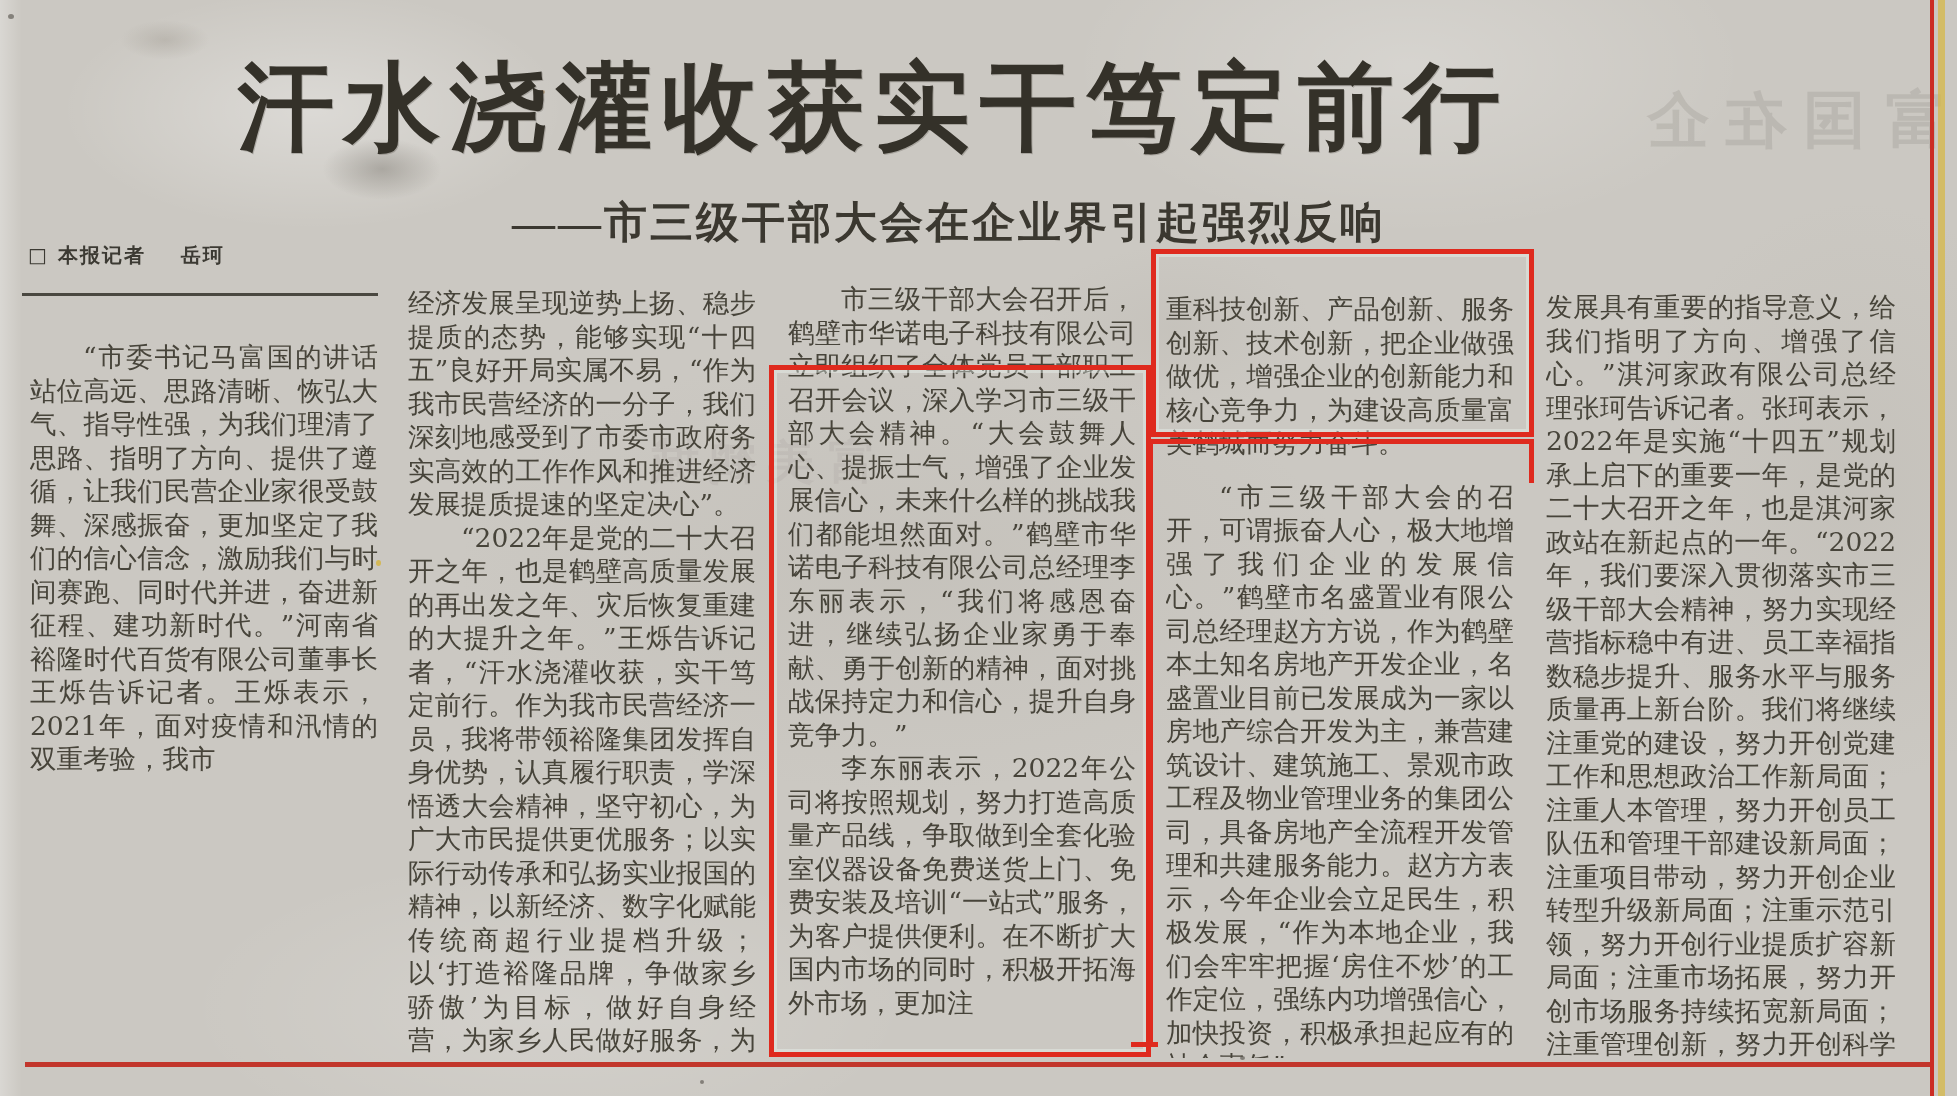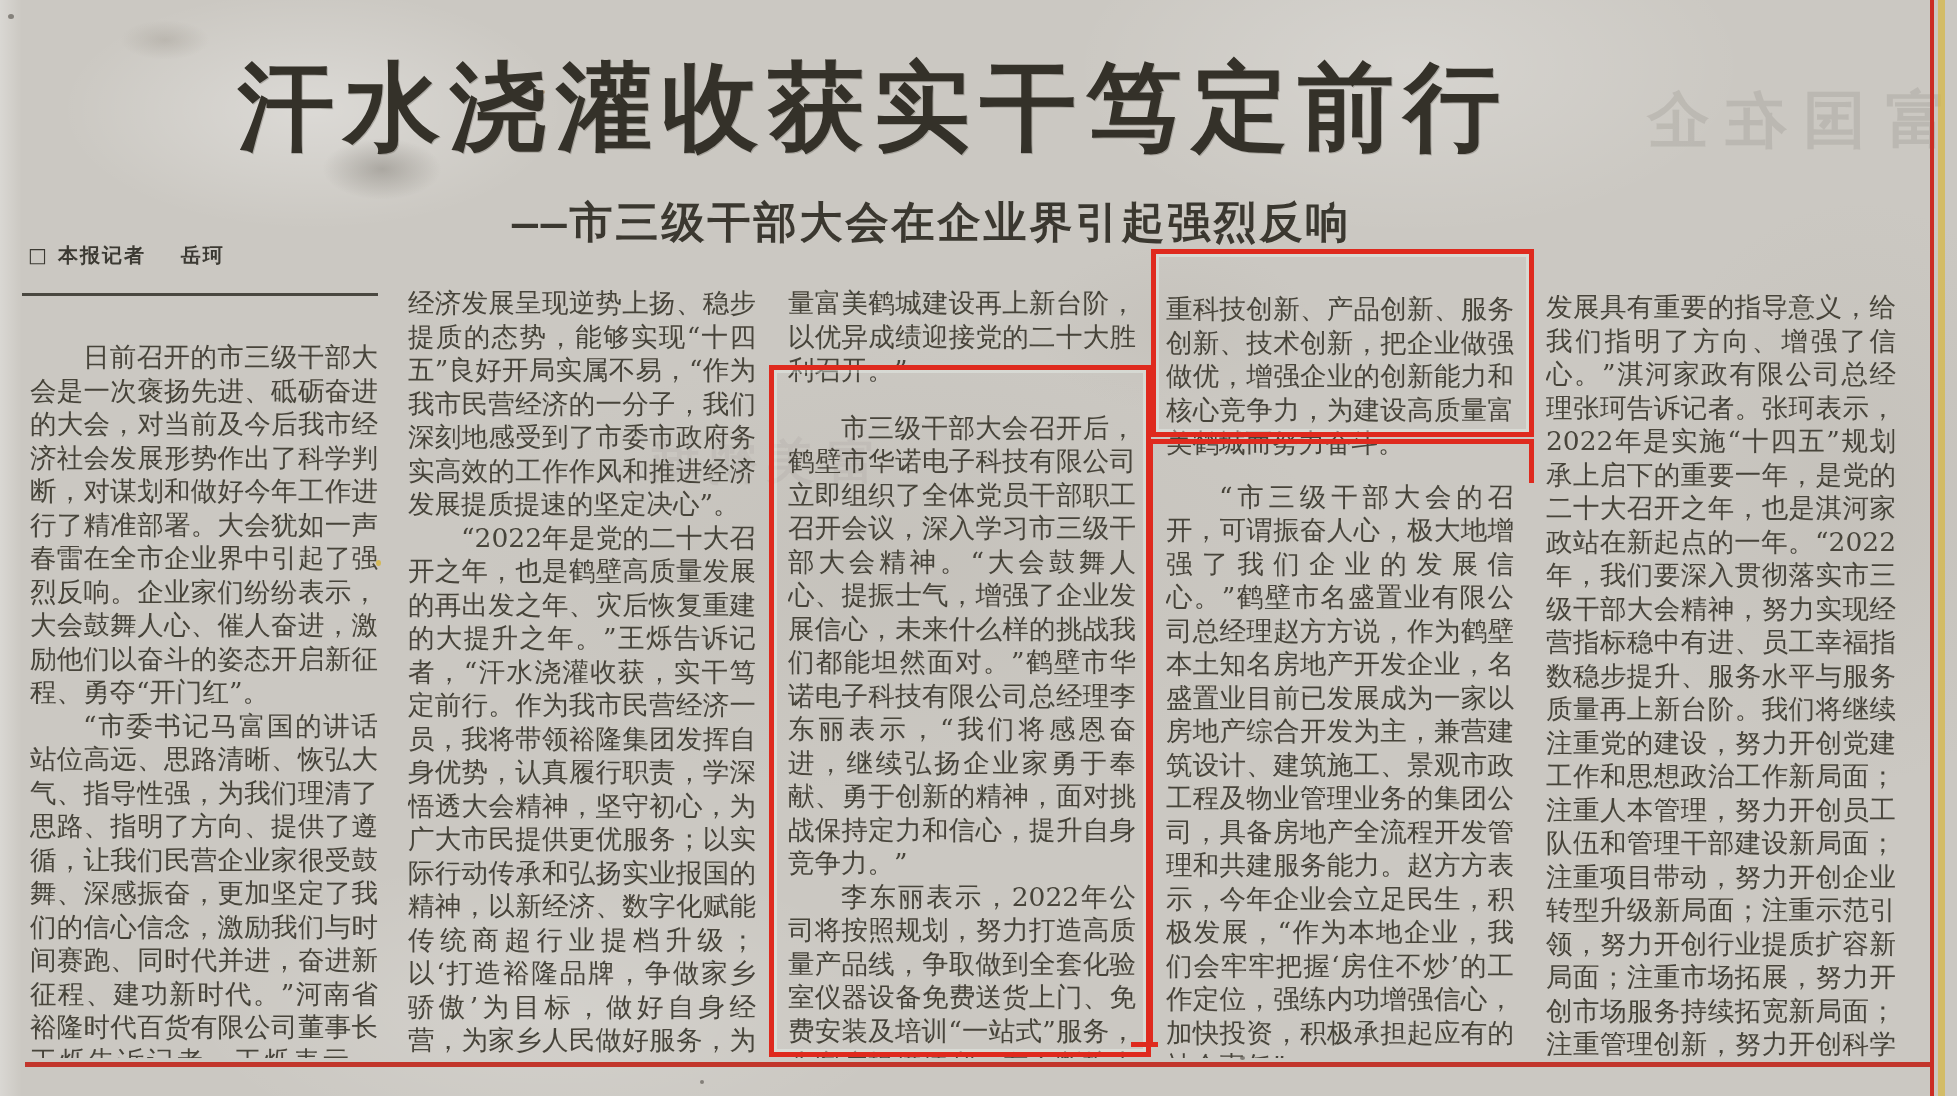--- a/index.html
+++ b/index.html
@@ -18,21 +18,21 @@
   }
   .headline{
     position:absolute;left:238px;top:52px;white-space:nowrap;
     font-family:"DejaVu Serif","Liberation Serif",serif;font-weight:700;
     font-size:96px;line-height:1.15;color:#343129;letter-spacing:10px;
     text-shadow:1px 1px 0 rgba(60,55,48,.25);
   }
   .headline .half+.half{}
   .subheadline{
     position:absolute;left:512px;top:194px;white-space:nowrap;
-    font-family:Liberation Mono, monospace;font-weight:700;
+    font-family:Liberation Serif, serif;font-weight:700;
     font-size:43px;color:#3b3830;letter-spacing:3px;
   }
   .byline{
     position:absolute;left:28px;top:242px;white-space:nowrap;
     font-weight:700;font-size:20px;color:#3c3a33;letter-spacing:2px;
   }
   .byline .author{margin-left:26px;}
   .byline-rule{position:absolute;left:22px;top:293px;width:356px;height:3px;background:#4a4840;}
   .col{
     position:absolute;width:348px;font-size:26.5px;line-height:33.5px;
@@ -104,31 +104,29 @@
   <div class="subheadline">——市三级干部大会在企业界引起强烈反响</div>
 
   <div class="byline">
     <span>□</span>
     <span>本报记者</span>
     <span class="author">岳珂</span>
   </div>
   <div class="byline-rule"></div>
 
   <div class="col" id="col1">
-    <p>日前召开的市三级干部大会是一次褒扬先进、砥砺奋进的大会，对当前及今后我市经济社会发展形势作出了科学判断，对谋划和做好今年工作进行了精准部署。大会犹如一声春雷在全市企业界中引起了强烈反响。企业家们纷纷表示，大会鼓舞人心、催人奋进，激励他们以奋斗的姿态开启新征程、勇夺“开门红”。</p>
     <p>“市委书记马富国的讲话站位高远、思路清晰、恢弘大气、指导性强，为我们理清了思路、指明了方向、提供了遵循，让我们民营企业家很受鼓舞、深感振奋，更加坚定了我们的信心信念，激励我们与时间赛跑、同时代并进，奋进新征程、建功新时代。”河南省裕隆时代百货有限公司董事长王烁告诉记者。王烁表示，2021年，面对疫情和汛情的双重考验，我市</p>
   </div>
 
   <div class="col" id="col2">
     <p class="cont">经济发展呈现逆势上扬、稳步提质的态势，能够实现“十四五”良好开局实属不易，“作为我市民营经济的一分子，我们深刻地感受到了市委市政府务实高效的工作作风和推进经济发展提质提速的坚定决心”。</p>
     <p>“2022年是党的二十大召开之年，也是鹤壁高质量发展的再出发之年、灾后恢复重建的大提升之年。”王烁告诉记者，“汗水浇灌收获，实干笃定前行。作为我市民营经济一员，我将带领裕隆集团发挥自身优势，认真履行职责，学深悟透大会精神，坚守初心，为广大市民提供更优服务；以实际行动传承和弘扬实业报国的精神，以新经济、数字化赋能传统商超行业提档升级；以‘打造裕隆品牌，争做家乡骄傲’为目标，做好自身经营，为家乡人民做好服务，为我市民营经济高质量发展贡献力量，助力高质</p>
   </div>
 
   <div class="col" id="col3">
-    <p class="cont">量富美鹤城建设再上新台阶，以优异成绩迎接党的二十大胜利召开。”</p>
     <p class="boxed-start">市三级干部大会召开后，鹤壁市华诺电子科技有限公司立即组织了全体党员干部职工召开会议，深入学习市三级干部大会精神。“大会鼓舞人心、提振士气，增强了企业发展信心，未来什么样的挑战我们都能坦然面对。”鹤壁市华诺电子科技有限公司总经理李东丽表示，“我们将感恩奋进，继续弘扬企业家勇于奉献、勇于创新的精神，面对挑战保持定力和信心，提升自身竞争力。”</p>
     <p>李东丽表示，2022年公司将按照规划，努力打造高质量产品线，争取做到全套化验室仪器设备免费送货上门、免费安装及培训“一站式”服务，为客户提供便利。在不断扩大国内市场的同时，积极开拓海外市场，更加注</p>
   </div>
 
   <div class="col" id="col4">
     <p class="cont">重科技创新、产品创新、服务创新、技术创新，把企业做强做优，增强企业的创新能力和核心竞争力，为建设高质量富美鹤城而努力奋斗。</p>
     <p class="boxed-start">“市三级干部大会的召开，可谓振奋人心，极大地增强了我们企业的发展信心。”鹤壁市名盛置业有限公司总经理赵方方说，作为鹤壁本土知名房地产开发企业，名盛置业目前已发展成为一家以房地产综合开发为主，兼营建筑设计、建筑施工、景观市政工程及物业管理业务的集团公司，具备房地产全流程开发管理和共建服务能力。赵方方表示，今年企业会立足民生，积极发展，“作为本地企业，我们会牢牢把握‘房住不炒’的工作定位，强练内功增强信心，加快投资，积极承担起应有的社会责任”。</p>
     <p>“作为一名民营企业家，市三级干部大会精神对我们企业</p>
   </div>
 

